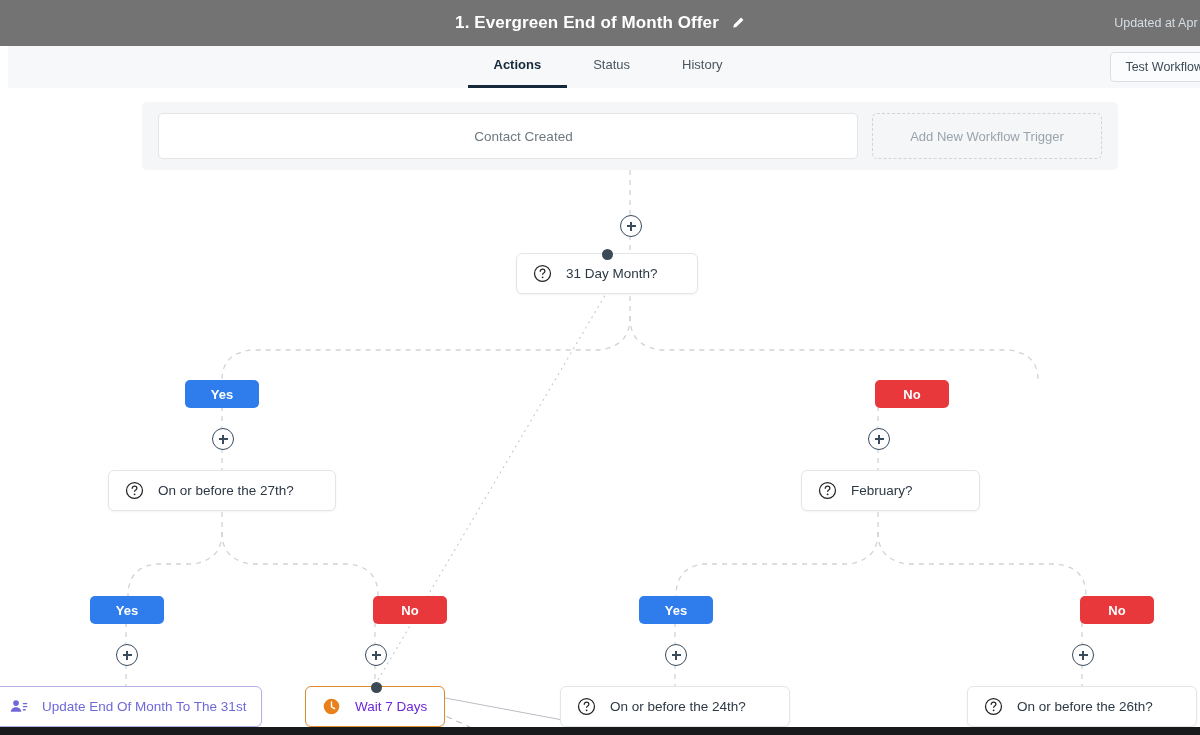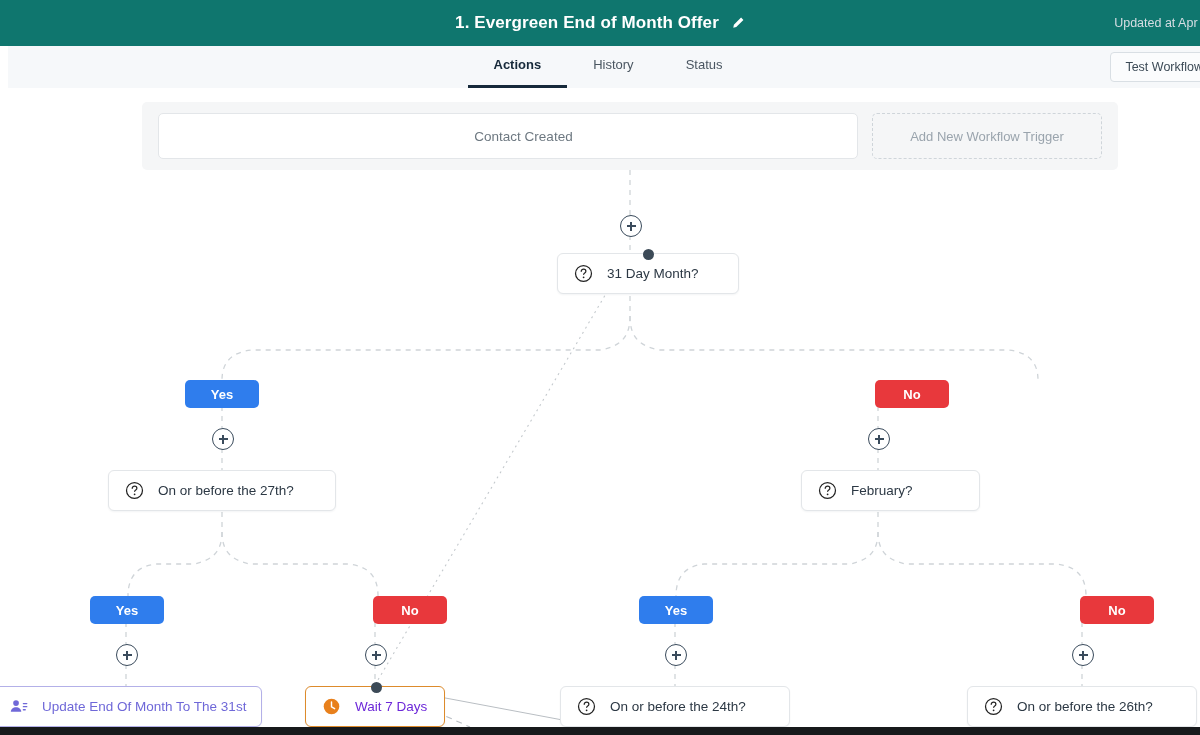--- a/index.html
+++ b/index.html
@@ -7,21 +7,21 @@
     width:1200px;height:735px;overflow:hidden;
     background:#ffffff;
     font-family:"Liberation Sans", sans-serif;
     -webkit-font-smoothing:antialiased;
   }
   .app{position:relative;width:1200px;height:735px;overflow:hidden;background:#fff;}
 
   
   .topbar{
     position:absolute;left:0;top:0;width:1200px;height:46px;
-    background:#0f766e;display:flex;align-items:center;justify-content:center;
+    background:#737373;display:flex;align-items:center;justify-content:center;
   }
   .wf-title{
     color:#ffffff;font-size:17px;font-weight:600;letter-spacing:.1px;
     white-space:nowrap;
   }
   .pencil-icon{
     margin-left:12px;display:inline-block;width:14px;height:14px;vertical-align:-1px;
     cursor:pointer;
   }
   .pencil-icon svg{display:block;}
@@ -123,22 +123,22 @@
       <svg viewBox="0 0 16 16" width="14" height="14">
         <path d="M11.5 1.8l2.7 2.7-8.2 8.2-3.4.7.7-3.4 8.2-8.2z" fill="#ffffff"></path>
       </svg>
     </span>
     <span class="updated">Updated at Apr 1</span>
   </div>
 
   <div class="tabbar">
     <div class="tabs">
       <div class="tab active">Actions</div>
+      <div class="tab">Status</div>
       <div class="tab">History</div>
-      <div class="tab">Status</div>
     </div>
     <div class="test-btn">Test Workflow</div>
   </div>
 
   <div class="canvas">
 
     <svg class="edges" viewBox="0 0 1200 639">
       <g fill="none" stroke="#cfd4d8" stroke-width="1.3" stroke-dasharray="5,5">
 
         <path d="M630,82 L630,127"></path>
@@ -206,21 +206,21 @@
     <div class="plus" style="left:665px;top:556px;"></div>
     <div class="plus" style="left:1072px;top:556px;"></div>
 
     <div class="badge yes" style="left:185px;top:292px;width:74px;">Yes</div>
     <div class="badge no" style="left:843px;top:292px;width:70px;">No</div>
     <div class="badge yes" style="left:90px;top:508px;width:72px;">Yes</div>
     <div class="badge no" style="left:341px;top:508px;width:68px;">No</div>
     <div class="badge yes" style="left:639px;top:508px;width:72px;">Yes</div>
     <div class="badge no" style="left:1048px;top:508px;width:68px;">No</div>
 
-    <div class="node" style="left:557px;top:165px;width:182px;">
+    <div class="node" style="left:516px;top:165px;width:182px;">
       <span class="node-dot"></span>
       <span class="nicon">
         <svg viewBox="0 0 20 20" width="19" height="19">
           <circle cx="10" cy="10" r="8.4" fill="none" stroke="#222" stroke-width="1.3"></circle>
           <path d="M7.6 7.7c0-1.4 1.1-2.3 2.5-2.3 1.3 0 2.4.8 2.4 2.1 0 1.9-2.3 1.8-2.3 3.4" fill="none" stroke="#222" stroke-width="1.3" stroke-linecap="round"></path>
           <circle cx="10.1" cy="14" r=".95" fill="#222"></circle>
         </svg>
       </span>
       <span class="label">31 Day Month?</span>
     </div>

